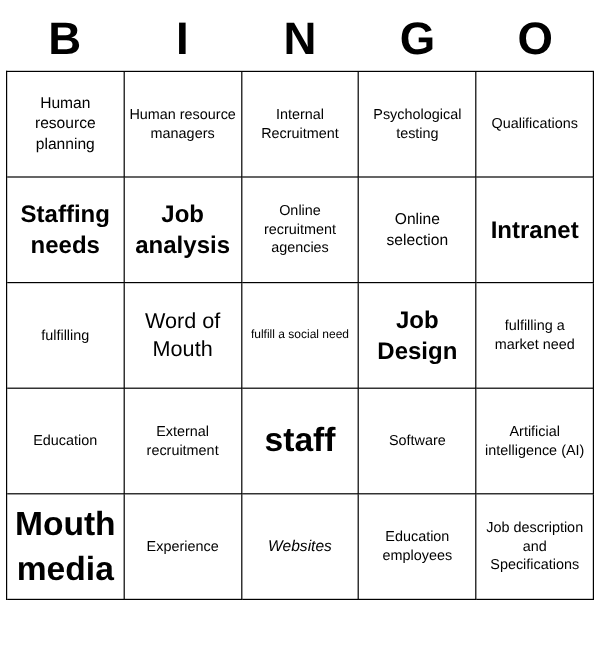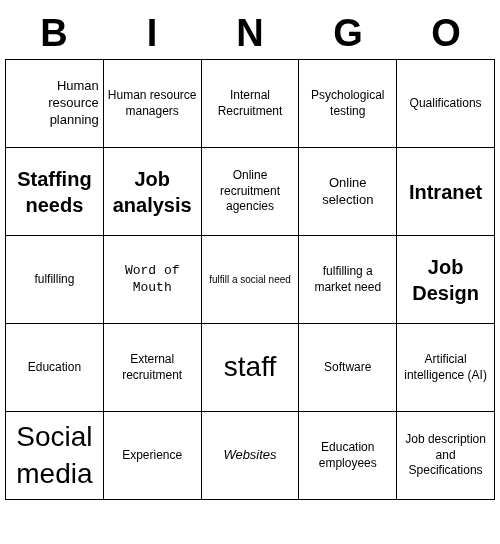--- a/index.html
+++ b/index.html
@@ -56,56 +56,56 @@
       line-height: 1.3;
     }
 
     .bingo-cell.large-text {
       font-size: 20px;
       font-weight: bold;
     }
 
     .bingo-cell.xl-text {
       font-size: 28px;
-      font-weight: normal;
+      font-weight: bold;
     }
   </style>
 </head>
 <body>
 
 <div class="bingo-container">
   <div class="bingo-header">
 
   <div class="bingo-header-cell">B</div>
       <div class="bingo-header-cell">I</div>
       <div class="bingo-header-cell">N</div>
       <div class="bingo-header-cell">G</div>
       <div class="bingo-header-cell">O</div>
     </div>
   <div class="bingo-grid">
 
-  <div class="bingo-cell" style="font-size: 13px; font-weight: normal; text-align: right;">Human resource planning</div>
+  <div class="bingo-cell" style="font-size: 13px; font-weight: normal;">Human resource planning</div>
       <div class="bingo-cell">Human resource managers</div>
       <div class="bingo-cell">Internal Recruitment</div>
       <div class="bingo-cell">Psychological testing</div>
       <div class="bingo-cell">Qualifications</div>
       <div class="bingo-cell large-text">Staffing needs</div>
       <div class="bingo-cell large-text">Job analysis</div>
       <div class="bingo-cell">Online recruitment agencies</div>
       <div class="bingo-cell" style="font-size: 13px; font-weight: normal;">Online selection</div>
       <div class="bingo-cell large-text">Intranet</div>
       <div class="bingo-cell">fulfilling</div>
-      <div class="bingo-cell" style="font-size: 13px; font-weight: normal; font-family: Liberation Mono, monospace;">Word of Mouth</div>
+      <div class="bingo-cell" style="font-size: 18px; font-weight: normal;">Word of Mouth</div>
       <div class="bingo-cell" style="font-size: 10px; font-weight: normal;">fulfill a social need</div>
+      <div class="bingo-cell large-text">Job Design</div>
       <div class="bingo-cell">fulfilling a market need</div>
-      <div class="bingo-cell large-text">Job Design</div>
       <div class="bingo-cell">Education</div>
       <div class="bingo-cell">External recruitment</div>
       <div class="bingo-cell xl-text">staff</div>
       <div class="bingo-cell">Software</div>
       <div class="bingo-cell">Artificial intelligence (AI)</div>
-      <div class="bingo-cell xl-text">Social media</div>
+      <div class="bingo-cell xl-text">Mouth media</div>
       <div class="bingo-cell">Experience</div>
       <div class="bingo-cell" style="font-size: 13px; font-weight: normal; font-style: italic;">Websites</div>
       <div class="bingo-cell">Education employees</div>
       <div class="bingo-cell">Job description and Specifications</div>
     </div>
 </div>
 
 </body></html>

